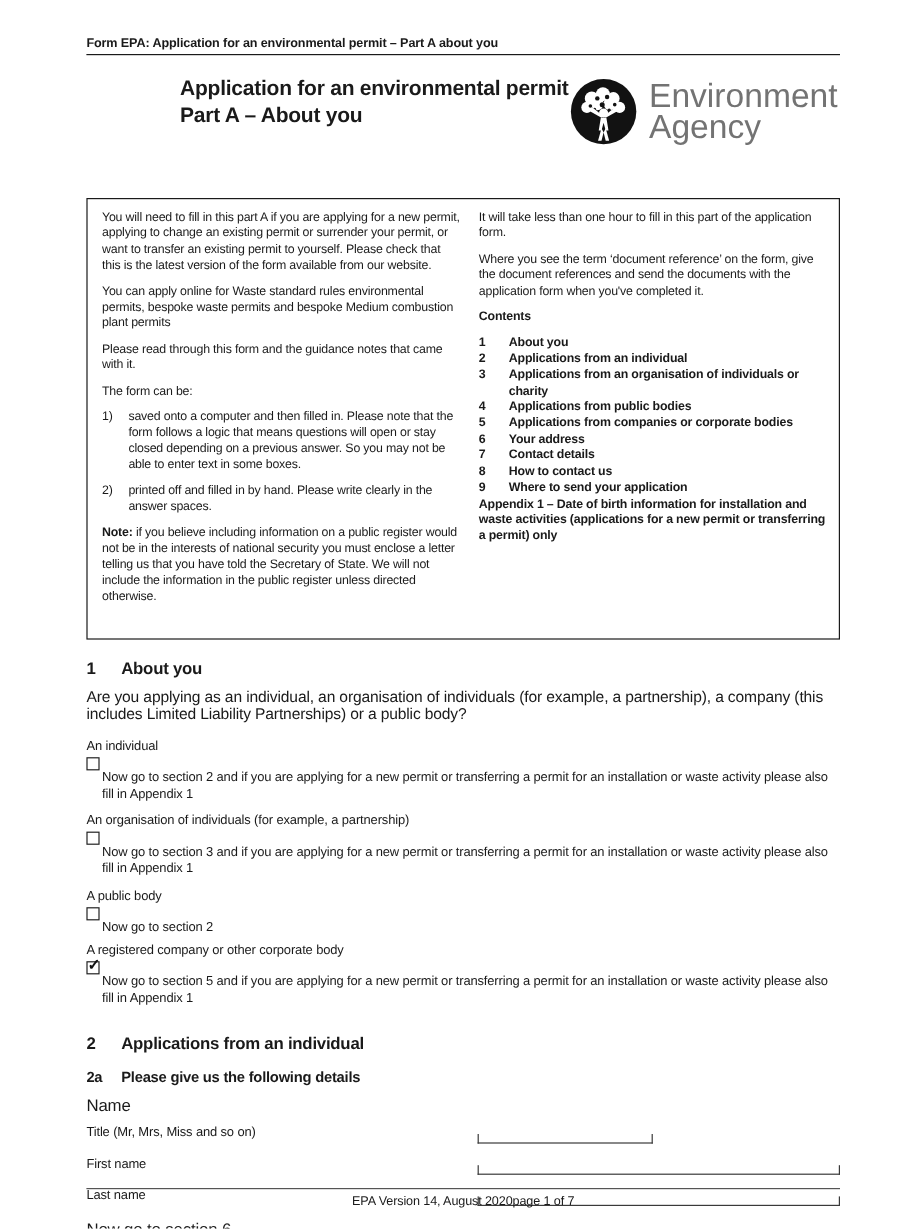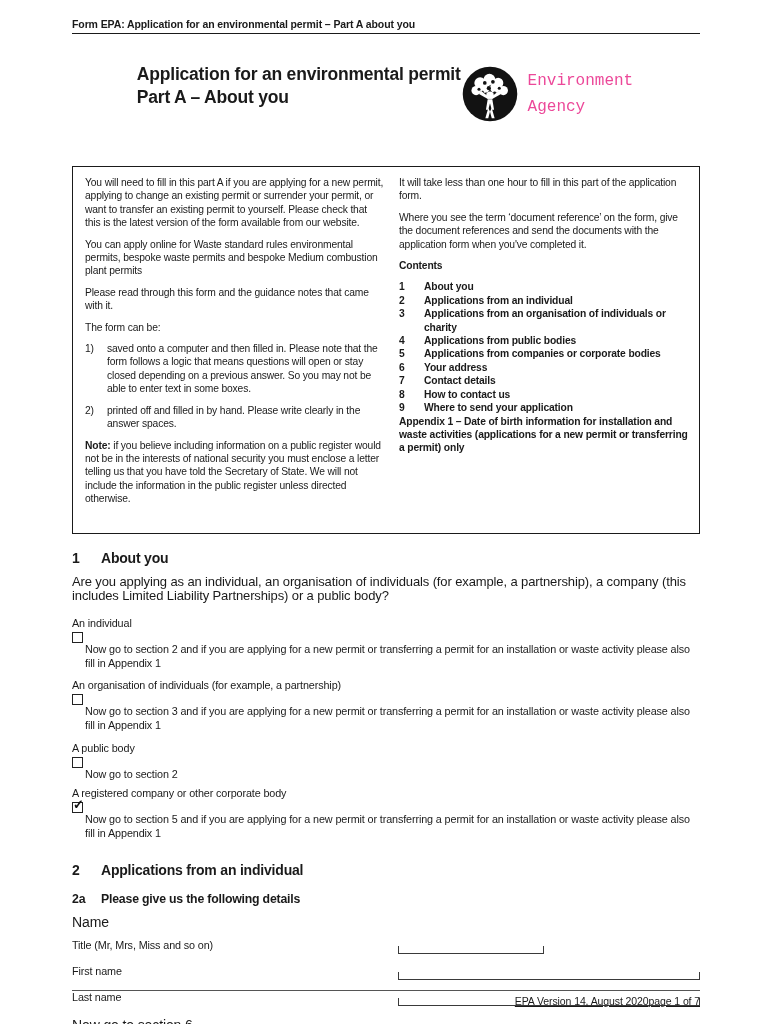--- a/index.html
+++ b/index.html
@@ -3,35 +3,35 @@
 <meta charset="utf-8">
 <style>
   * { box-sizing: border-box; }
   html, body { margin: 0; padding: 0; background: #ffffff; }
   .page {
     position: relative;
     width: 770px; height: 1024px;
     background: #ffffff;
     color: #1a1a1a;
     font-family: "Liberation Sans", sans-serif;
-    padding: 18px 70px 0 72px;
+    padding: 30px 70px 0 72px;
     overflow: hidden;
   }
   
   .form-ref {
     font-size: 10.5px; font-weight: bold; letter-spacing: -0.1px;
     padding-bottom: 3px;
     border-bottom: 1.8px solid #1a1a1a;
   }
   
-  .title-row { display: flex; justify-content: center; align-items: flex-start; margin-top: 29px; height: 88px; }
+  .title-row { display: flex; justify-content: flex-end; align-items: flex-start; margin-top: 16px; height: 88px; }
   .doc-title { font-size: 17.5px; font-weight: bold; line-height: 23px; letter-spacing: -0.2px; }
   .logo { display: flex; align-items: center; gap: 9px; margin-top: 2px; margin-right: 2px; }
   .logo svg { width: 58px; height: 58px; display: block; }
-  .logo-text { font-family: Liberation Mono, monospace; font-size: 16px; line-height: 26px; color: #ec4899; }
+  .logo-text { font-family: Liberation Sans, sans-serif; font-size: 28px; line-height: 26px; color: #737373; }
   
   .info-box {
     border: 1.8px solid #1a1a1a;
     min-height: 368px;
     padding: 9px 8px 6px 12px;
     display: flex; gap: 14px;
     font-size: 10.3px; line-height: 13.4px; letter-spacing: -0.15px;
     margin-top: 15px;
   }
   .col-left { width: 300px; flex: none; }
@@ -60,22 +60,22 @@
   .plain-label { font-size: 14px; letter-spacing: -0.12px; margin-bottom: 9px; }
   .field-row { display: flex; align-items: flex-end; margin-bottom: 11px; height: 15px; }
   .field-label { width: 326px; flex: none; font-size: 10.8px; letter-spacing: -0.12px; align-self: flex-start; }
   .bracket { height: 8px; border: 1.5px solid #3a3a3a; border-top: none; background: #fff; }
   .bracket.short { width: 146px; }
   .bracket.long { width: 303px; }
   
   .footer {
     position: absolute; left: 72px; right: 70px; bottom: 17px;
     border-top: 1.3px solid #555; padding-top: 4px;
-    display: flex; justify-content: flex-end;
-    font-size: 10.5px; letter-spacing: -0.1px; text-decoration: underline;
+    display: flex; justify-content: center;
+    font-size: 10.5px; letter-spacing: -0.1px;
   }
 </style>
 </head>
 <body>
 
 <div class="page">
 
   <div class="form-ref">Form EPA: Application for an environmental permit – Part A about you</div>
 
   <div class="title-row">

